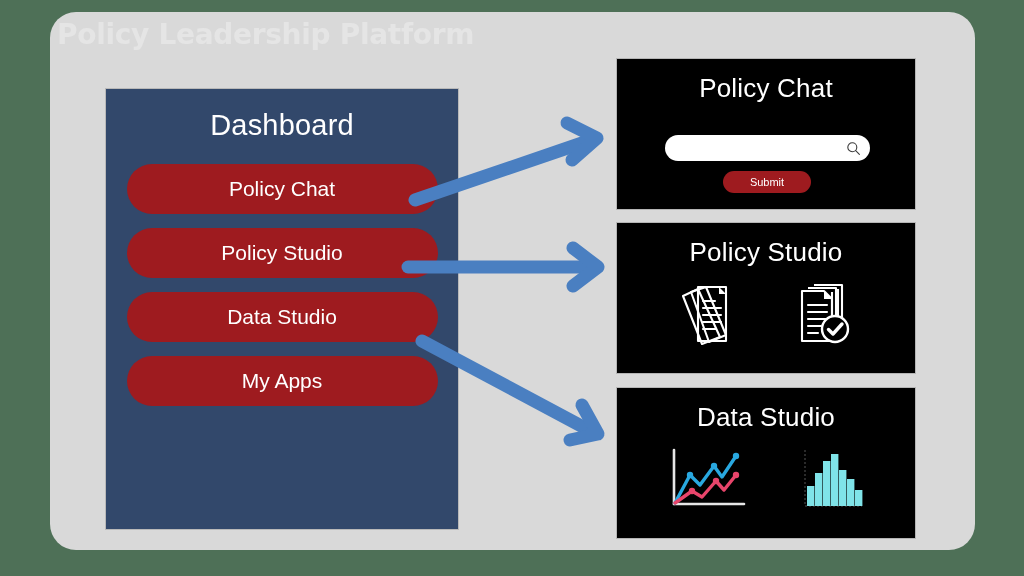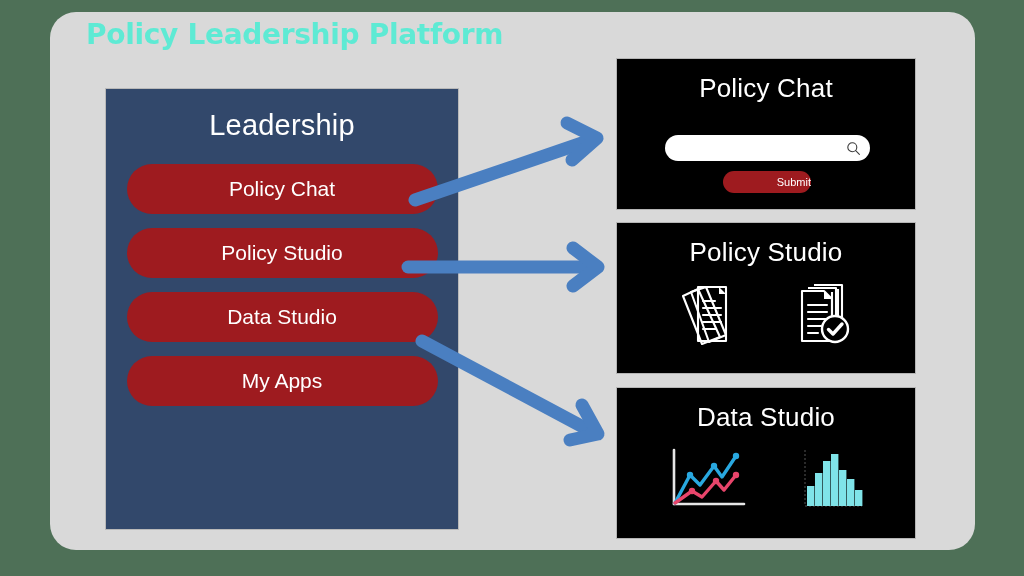--- a/index.html
+++ b/index.html
@@ -31,24 +31,23 @@
     border-radius: 26px;
   }
 
   .page-title {
     position: absolute;
     left: 57px;
     top: 18px;
     font-family: "DejaVu Sans", sans-serif;
     font-size: 28px;
     font-weight: bold;
-    color: #5eead4;
+    color: #e5e5e5;
     letter-spacing: -0.3px;
     white-space: nowrap;
-    margin-left: 29px;
   }
 
   
   .sidebar {
     position: absolute;
     left: 105px;
     top: 88px;
     width: 354px;
     height: 442px;
     background: #32486b;
@@ -147,21 +146,20 @@
     width: 88px;
     height: 22px;
     background: #9e1b1f;
     border: none;
     border-radius: 11px;
     color: #ffffff;
     font-size: 11px;
     font-family: "Liberation Sans", sans-serif;
     cursor: pointer;
     padding: 0;
-    text-align: right;
   }
 
   .icon-row {
     position: absolute;
     left: 0;
     top: 56px;
     width: 100%;
     display: flex;
     justify-content: center;
     gap: 48px;
@@ -178,21 +176,21 @@
 </head>
 <body>
 
 <div class="stage">
 
   <div class="card"></div>
 
   <div class="page-title">Policy Leadership Platform</div>
 
   <div class="sidebar">
-    <div class="sidebar-title">Leadership</div>
+    <div class="sidebar-title">Dashboard</div>
     <div class="nav-list">
       <div class="nav-item">
         <span>Policy Chat</span>
       </div>
       <div class="nav-item">
         <span>Policy Studio</span>
       </div>
       <div class="nav-item">
         <span>Data Studio</span>
       </div>

